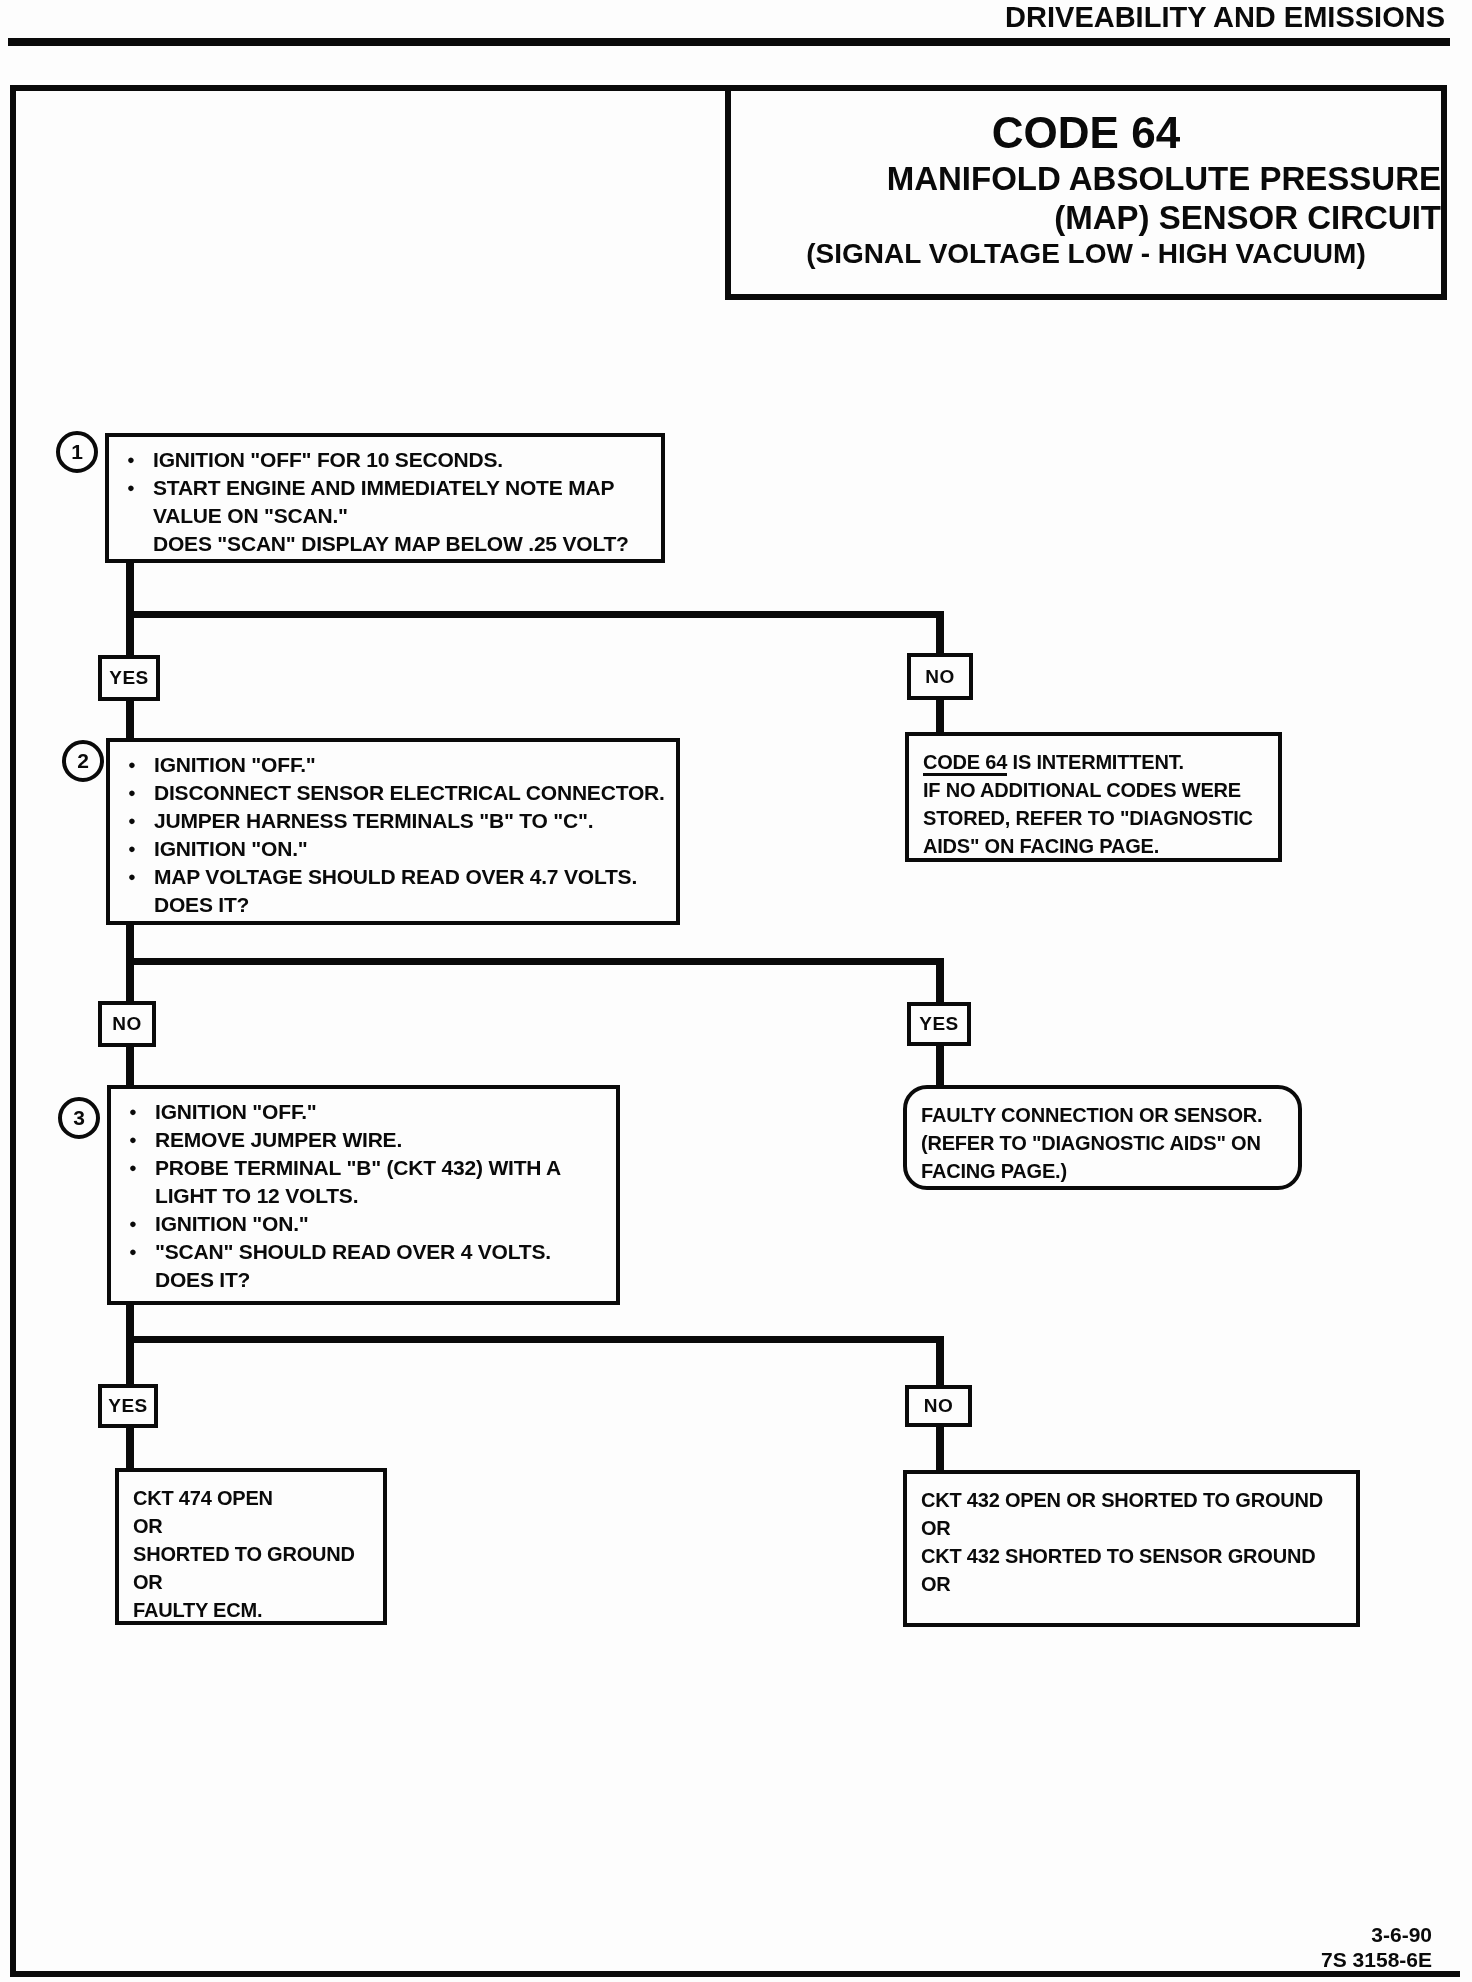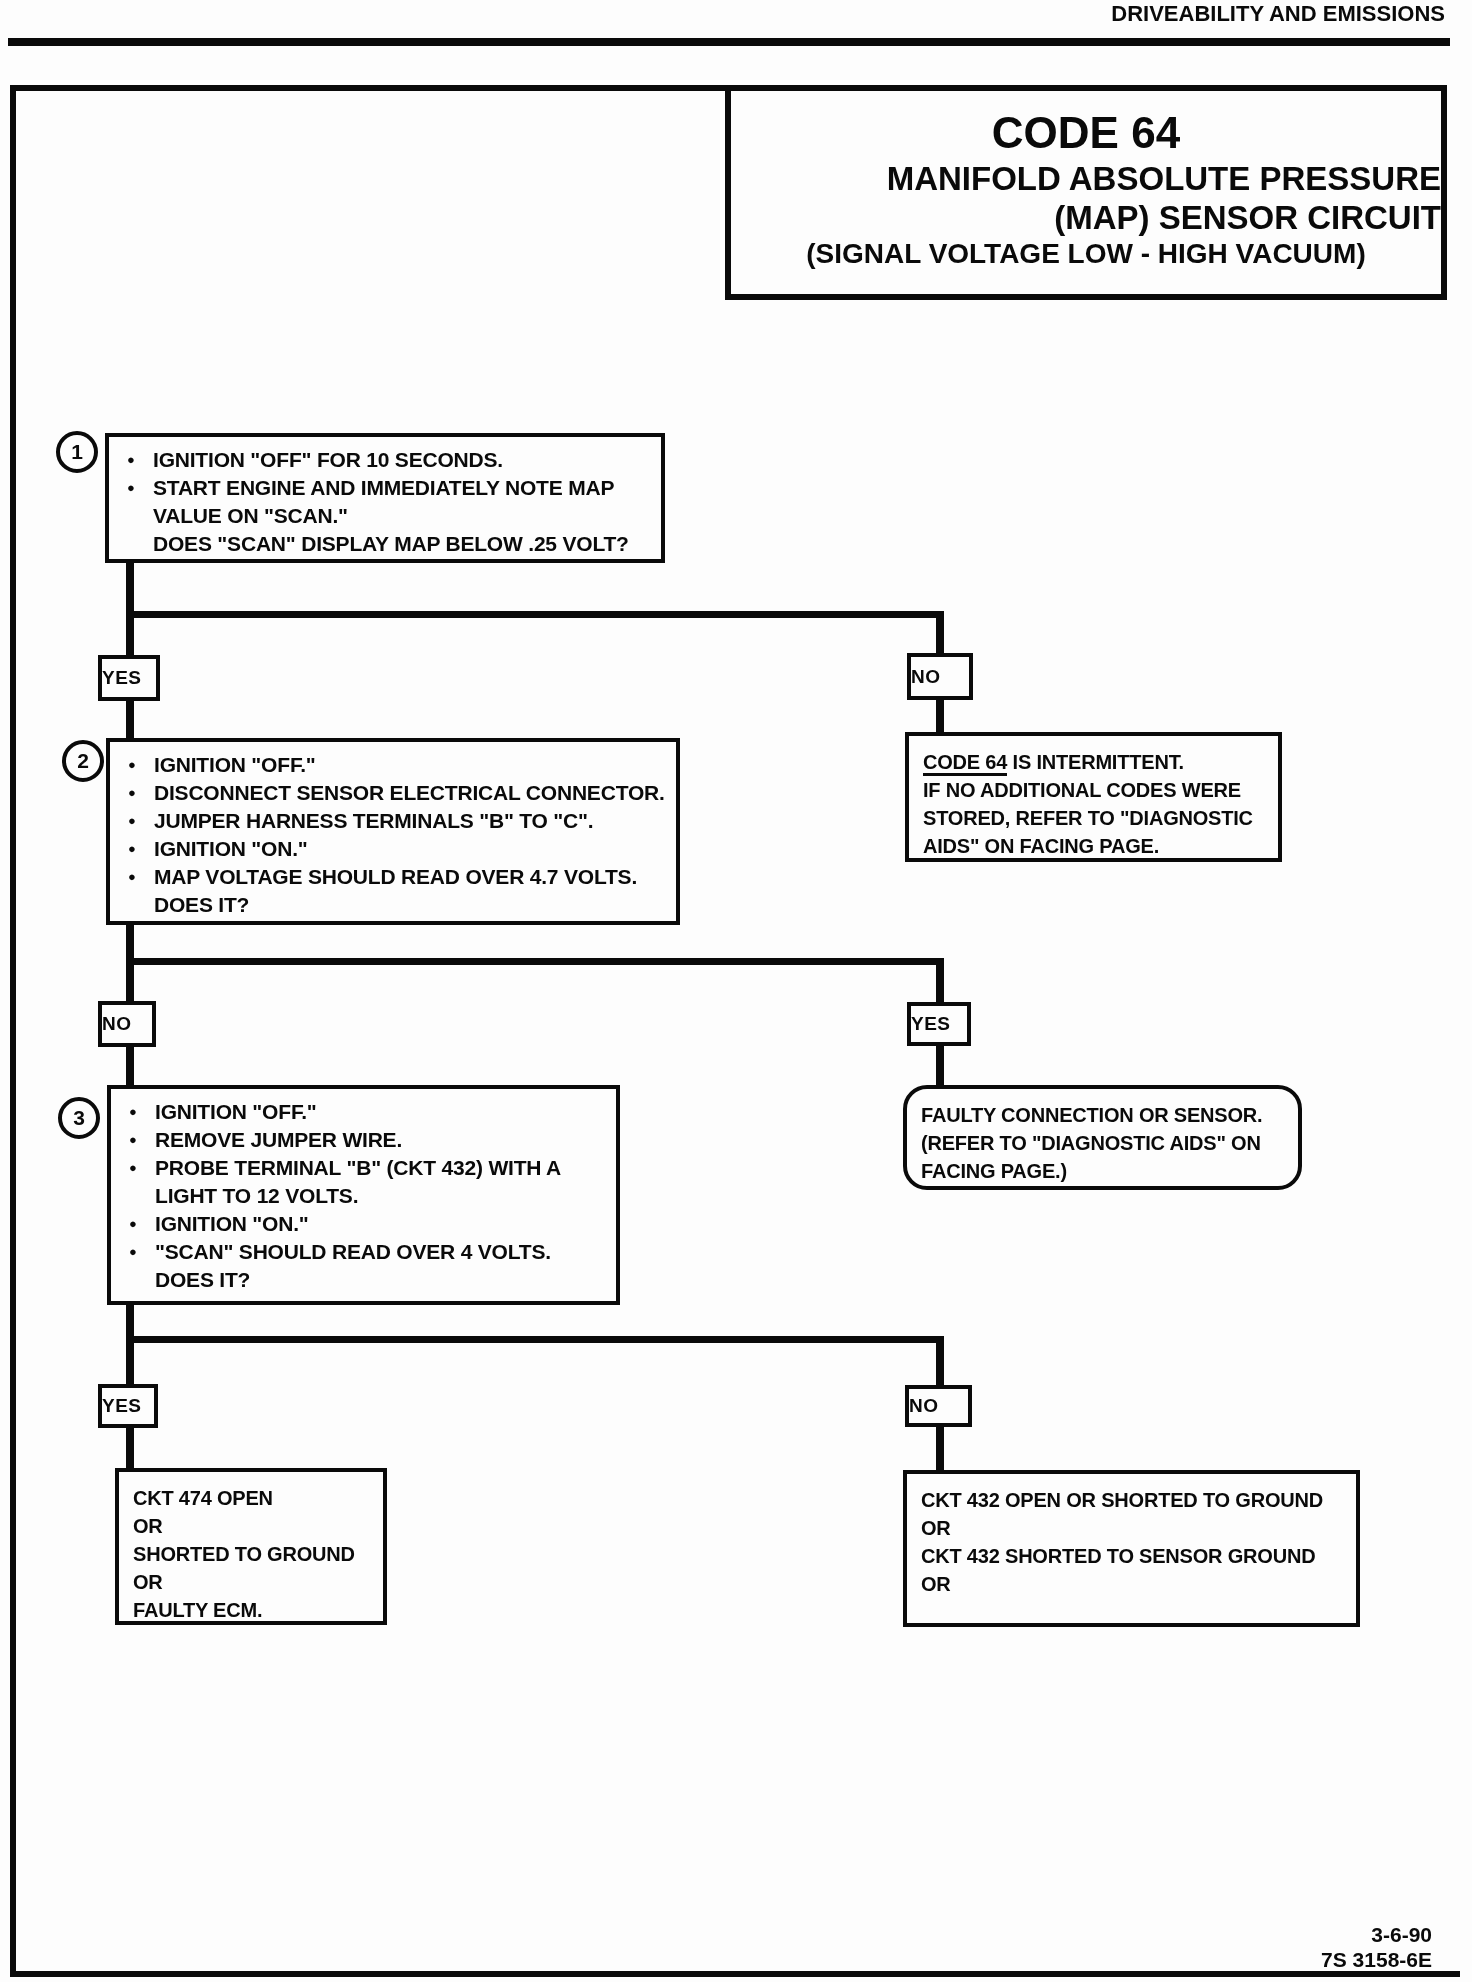--- a/index.html
+++ b/index.html
@@ -11,21 +11,21 @@
     color:#0a0a0a;
     font-family:"Liberation Sans", sans-serif;
     font-weight:bold;
     overflow:hidden;
   }
   .hline, .vline { position:absolute; background:#0a0a0a; }
 
   
   .hdr-title {
     position:absolute; top:1px; right:27px;
-    font-size:22px; letter-spacing:0px; white-space:nowrap;
+    font-size:29px; letter-spacing:0px; white-space:nowrap;
   }
   .hdr-rule { left:8px; top:38px; width:1442px; height:8px; }
 
   
   .frame-top { left:10px; top:85px; width:727px; height:6px; }
   .frame-left { left:10px; top:85px; width:6px; height:1892px; }
   .frame-bottom { left:10px; top:1971px; width:1450px; height:6px; }
 
   
   .title-box {
@@ -48,21 +48,21 @@
 
   .circle {
     position:absolute; width:42px; height:42px; border:4px solid #0a0a0a;
     border-radius:50%; box-sizing:border-box; background:#fdfdfd;
     display:flex; align-items:center; justify-content:center;
     font-size:21px;
   }
 
   .decision {
     position:absolute; border:4px solid #0a0a0a; background:#fdfdfd;
-    box-sizing:border-box; display:flex; align-items:center; 
+    box-sizing:border-box; display:flex; align-items:center; justify-content:center;
     font-size:19px; letter-spacing:0.5px;
   }
 
   .result-lines { padding:12px 12px 8px 14px; font-size:20px; line-height:28px; letter-spacing:-0.2px; }
   .result-lines .rline { white-space:nowrap; }
   .u { border-bottom:3px solid #0a0a0a; padding-bottom:0px; }
 
   .footer {
     position:absolute; right:40px; top:1922px;
     font-size:21px; line-height:25px; text-align:right;

